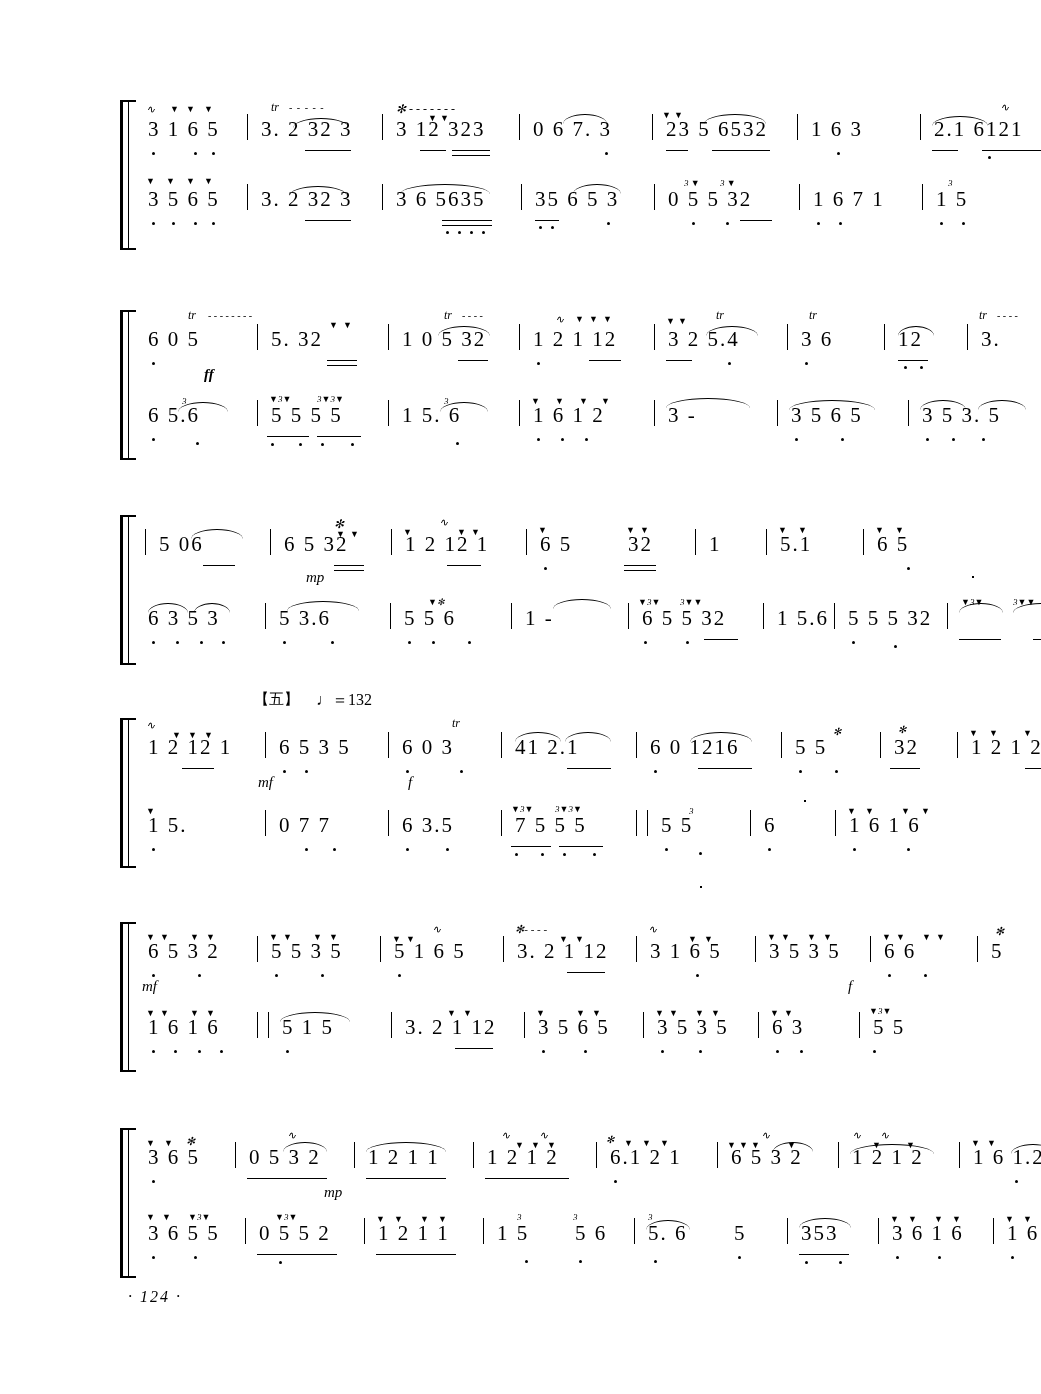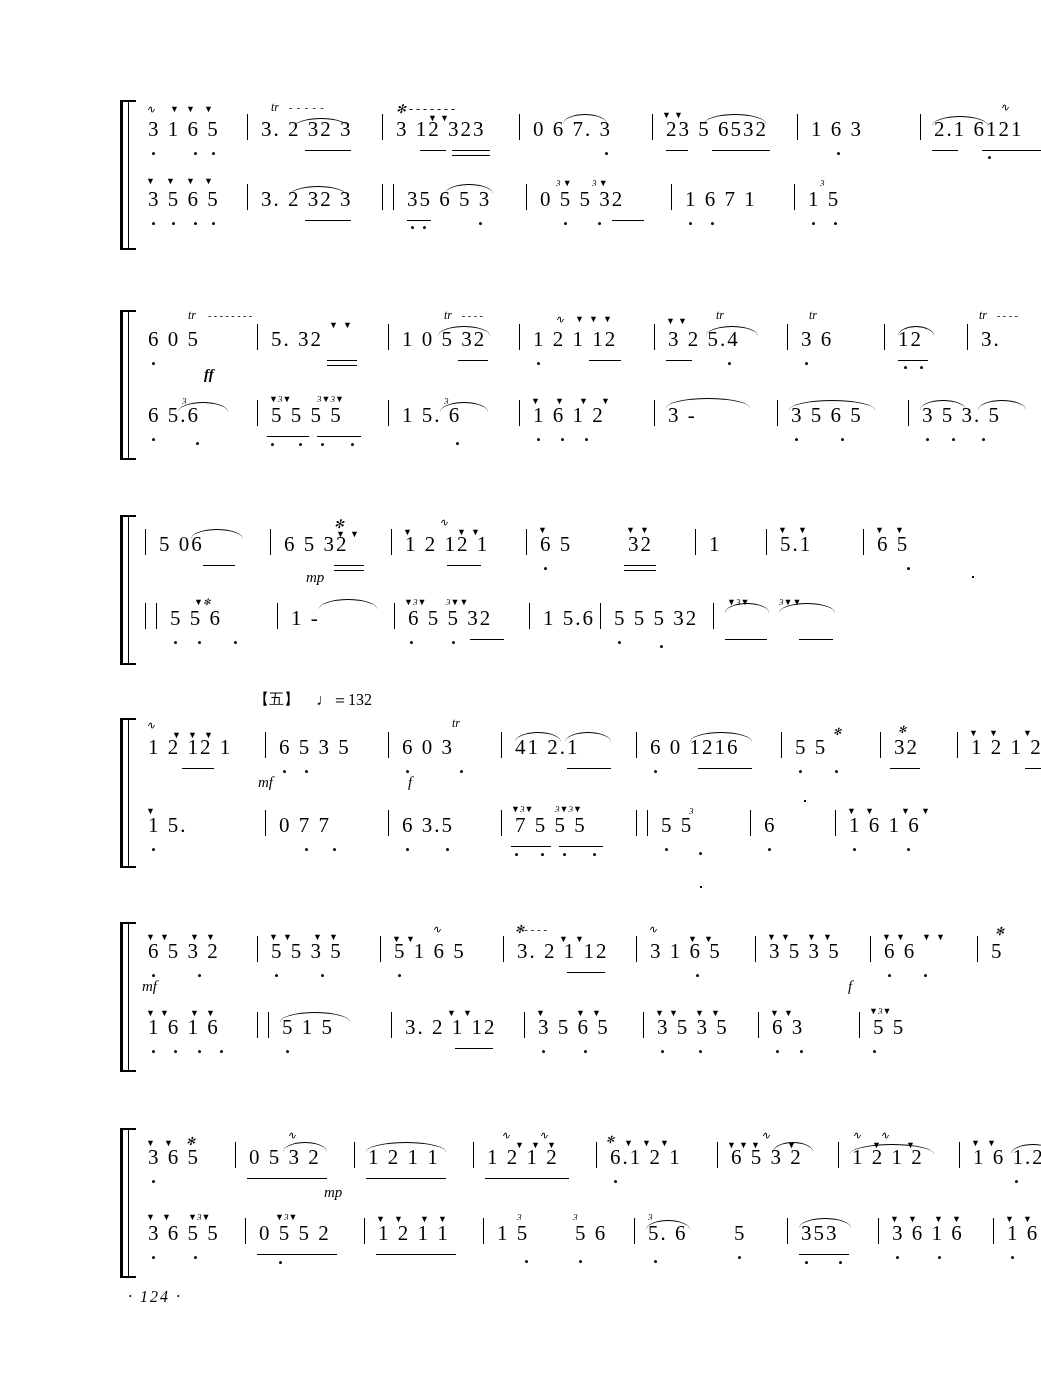--- a/index.html
+++ b/index.html
@@ -267,20 +267,30 @@
       </div>
       <div class="barline"></div>
 
       <div class="measure" style="width:108px;">
         <div class="slur" style="left:34px;top:16px;width:58px;"></div>
         <div class="notes">3. 2 32 3</div>
         <div class="beam" style="left:50px;top:50px;width:46px;"></div>
       </div>
       <div class="barline"></div>
 
+      <div class="measure" style="width:112px;">
+        <div class="slur" style="left:10px;top:14px;width:90px;"></div>
+        <div class="notes">3 6  5635</div>
+        <div class="beam" style="left:52px;top:50px;width:50px;"></div>
+        <div class="beam" style="left:52px;top:55px;width:50px;"></div>
+        <div class="odot" style="left:56px;top:61px;"></div>
+        <div class="odot" style="left:68px;top:61px;"></div>
+        <div class="odot" style="left:80px;top:61px;"></div>
+        <div class="odot" style="left:92px;top:61px;"></div>
+      </div>
       <div class="barline"></div>
 
       <div class="measure" style="width:106px;">
         <div class="slur" style="left:44px;top:14px;width:48px;"></div>
         <div class="notes">35 6 5 3</div>
         <div class="beam" style="left:6px;top:50px;width:24px;"></div>
         <div class="odot" style="left:10px;top:56px;"></div>
         <div class="odot" style="left:22px;top:56px;"></div>
         <div class="odot" style="left:78px;top:52px;"></div>
       </div>
@@ -569,22 +579,37 @@
         <div class="notes">6 5</div>
         <div class="odot" style="left:36px;top:52px;"></div>
       </div>
       
 
       
       
     </div>
 
     <div class="staff" style="height:74px;">
-      <div class="barline"></div>
-
+      <div class="measure" style="width:104px;">
+        <div class="slur" style="left:6px;top:14px;width:40px;"></div>
+        <div class="slur" style="left:52px;top:14px;width:36px;"></div>
+        <div class="notes">6 3  5 3</div>
+        <div class="odot" style="left:10px;top:52px;"></div>
+        <div class="odot" style="left:34px;top:52px;"></div>
+        <div class="odot" style="left:58px;top:52px;"></div>
+        <div class="odot" style="left:80px;top:52px;"></div>
+      </div>
+      <div class="barline"></div>
+
+      <div class="measure" style="width:98px;">
+        <div class="slur" style="left:14px;top:12px;width:72px;"></div>
+        <div class="notes">5  3.6</div>
+        <div class="odot" style="left:10px;top:52px;"></div>
+        <div class="odot" style="left:58px;top:52px;"></div>
+      </div>
       <div class="barline"></div>
 
       <div class="measure" style="width:94px;">
         <div class="orn" style="top:8px;">
           <span style="left:30px;font-size:9px;">▼✻</span>
         </div>
         <div class="notes">5 5   6</div>
         <div class="odot" style="left:10px;top:52px;"></div>
         <div class="odot" style="left:34px;top:52px;"></div>
         <div class="odot" style="left:70px;top:52px;"></div>

